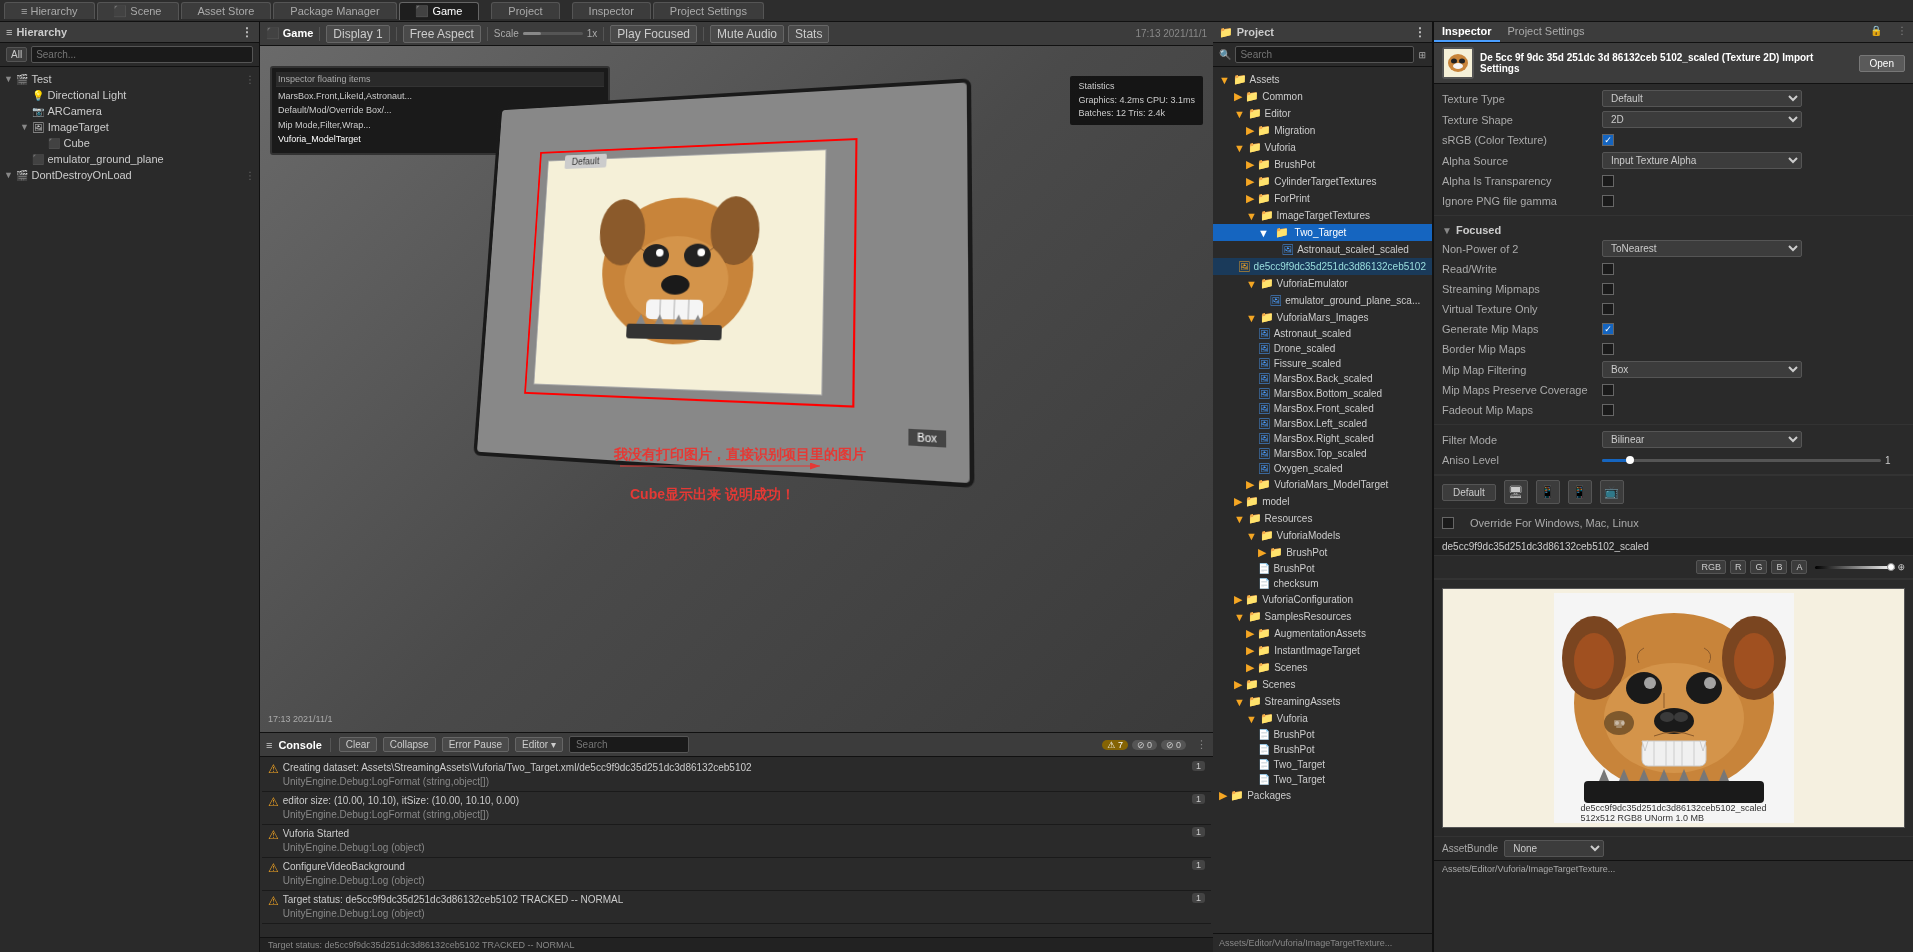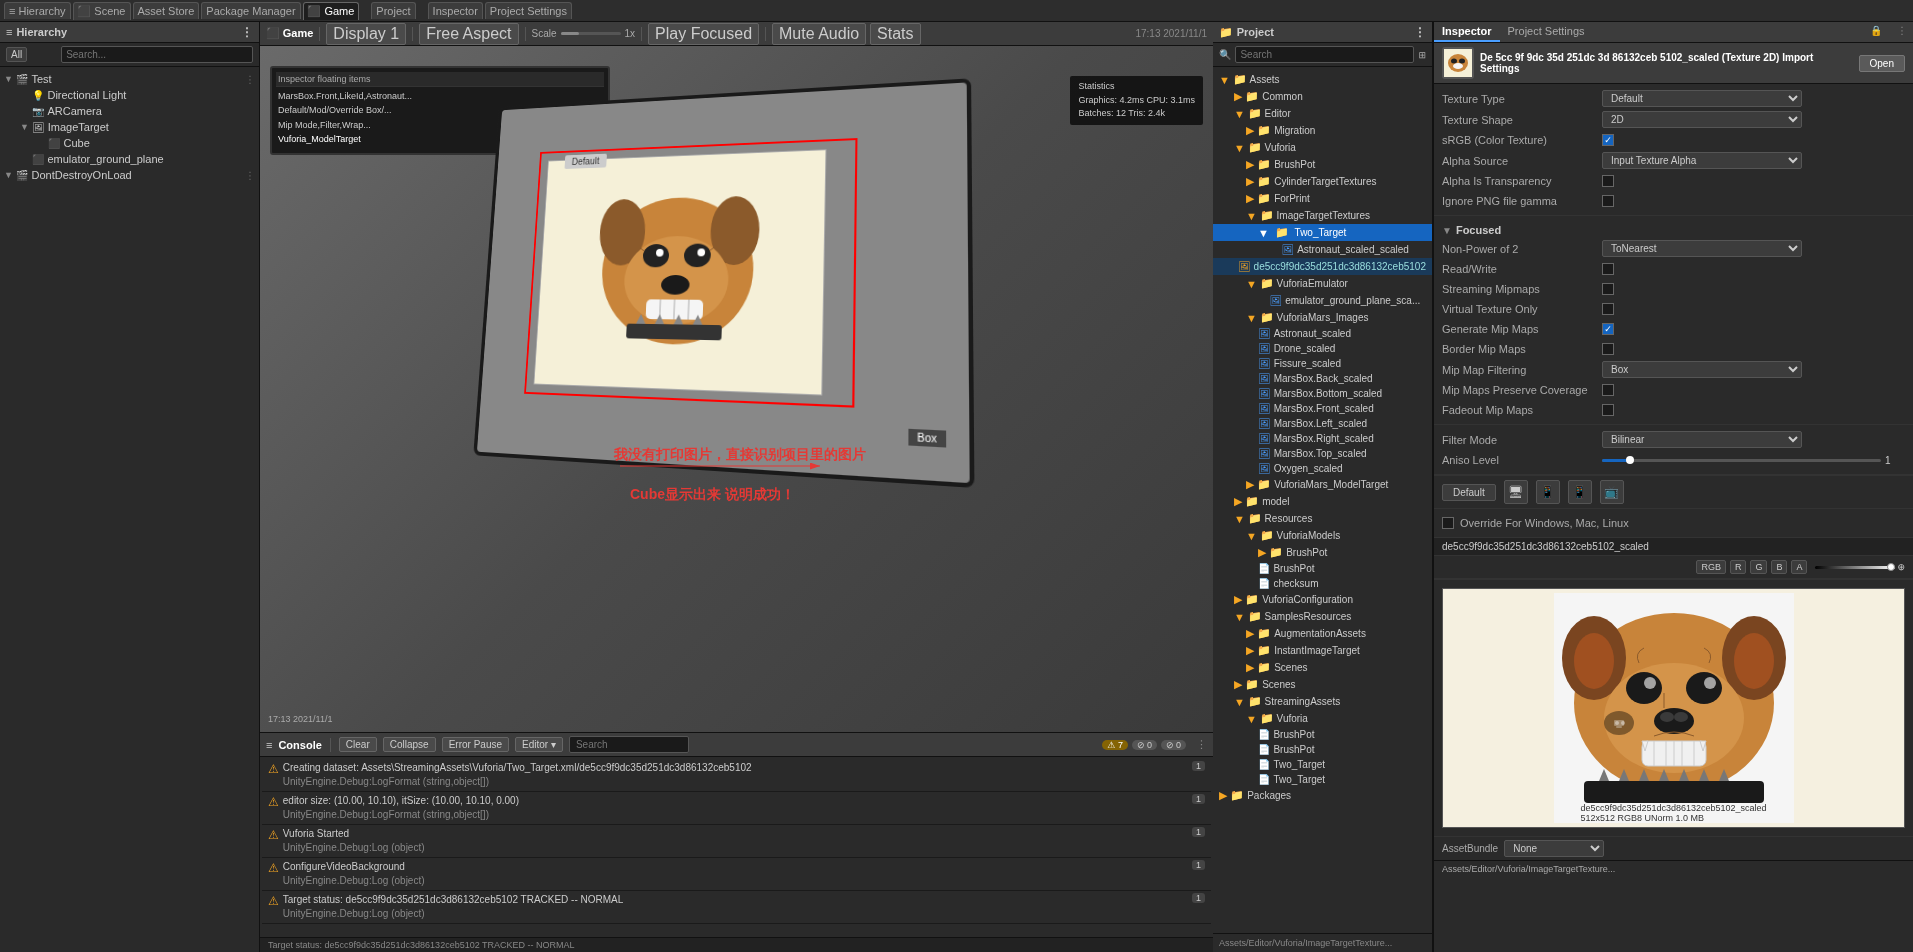--- a/index.html
+++ b/index.html
@@ -18,21 +18,21 @@
       display: flex;
       height: 22px;
       background: #2d2d2d;
       border-bottom: 1px solid #111;
       align-items: center;
       gap: 2px;
       padding: 0 4px;
       flex-shrink: 0;
     }
     .tab {
-      padding: 2px 4px;
+      padding: 2px 16px;
       background: #3c3c3c;
       border-radius: 3px 3px 0 0;
       cursor: pointer;
       font-size: 11px;
       color: #aaa;
       border: 1px solid #555;
       border-bottom: none;
       white-space: nowrap;
     }
     .tab.active {
@@ -110,21 +110,21 @@
       background: #3c3c3c;
       border-bottom: 1px solid #111;
       gap: 4px;
       height: 24px;
     }
     .toolbar-btn {
       padding: 1px 6px;
       background: #4a4a4a;
       border: 1px solid #666;
       color: #ccc;
-      font-size: 16px;
+      font-size: 12px;
       cursor: pointer;
       border-radius: 2px;
       white-space: nowrap;
     }
     .toolbar-sep { width: 1px; height: 14px; background: #555; margin: 0 2px; }
 
     .game-view {
       flex: 1;
       position: relative;
       background: #333;
@@ -475,21 +475,21 @@
 
   <div class="hierarchy-panel">
     <div class="panel-header">
       <span>≡</span>
       <span>Hierarchy</span>
       <span style="margin-left:auto; font-size:12px; cursor:pointer">⋮</span>
     </div>
     <div class="panel-search">
       <div style="display:flex;gap:4px;align-items:center">
         <span style="cursor:pointer;font-size:10px;background:#3c3c3c;border:1px solid #555;padding:1px 4px;border-radius:2px;">All</span>
-        <input type="text" style="flex: 1 1 0%; background: rgb(26, 26, 26); border: 1px solid rgb(85, 85, 85); color: rgb(204, 204, 204); padding: 2px 4px; font-size: 10px; border-radius: 2px; margin-left: 30px;" placeholder="Search...">
+        <input type="text" style="flex: 1 1 0%; background: rgb(26, 26, 26); border: 1px solid rgb(85, 85, 85); color: rgb(204, 204, 204); padding: 2px 4px; font-size: 10px; border-radius: 2px;" placeholder="Search...">
       </div>
     </div>
     <div class="project-content">
       <div class="tree-item">
         <span class="tree-arrow">▼</span>
         <span class="tree-icon">🎬</span>
         <span class="tree-label">Test</span>
         <span class="tree-dots">⋮</span>
       </div>
       <div class="tree-item">
@@ -1134,21 +1134,21 @@
       <div class="platform-btn">Default</div>
       <div class="platform-icon-btn">🖥</div>
       <div class="platform-icon-btn">📱</div>
       <div class="platform-icon-btn">📱</div>
       <div class="platform-icon-btn">📺</div>
     </div>
 
     <div class="insp-section">
       <div class="insp-row">
         <div class="insp-checkbox"></div>
-        <span style="font-size:11px;color:#aaa;margin-left:6px">Override For Windows, Mac, Linux</span>
+        <span style="font-size:11px;color:#aaa;margin-left:16px">Override For Windows, Mac, Linux</span>
       </div>
     </div>
 
     <div class="filename-row">
       <span>de5cc9f9dc35d251dc3d86132ceb5102_scaled</span>
     </div>
 
     <div class="color-channels">
       <span style="flex:1;font-size:9px;color:#888"></span>
       <button class="channel-btn">RGB</button>

